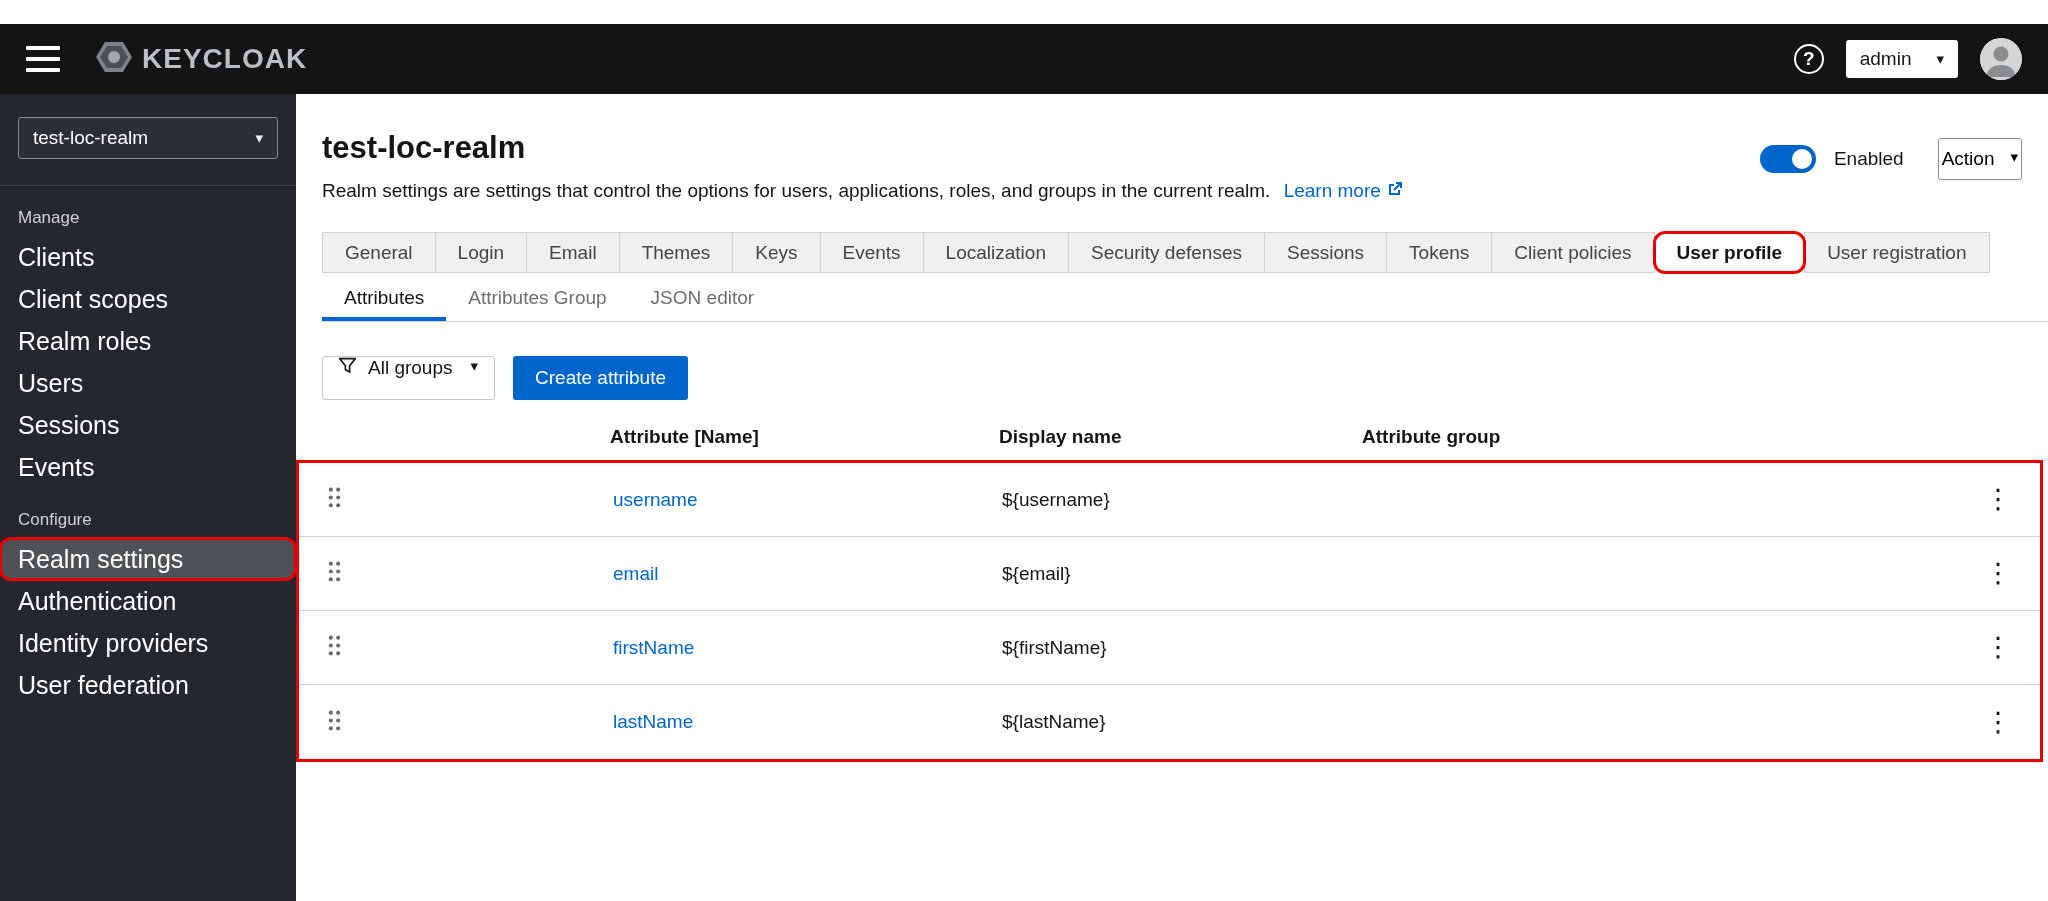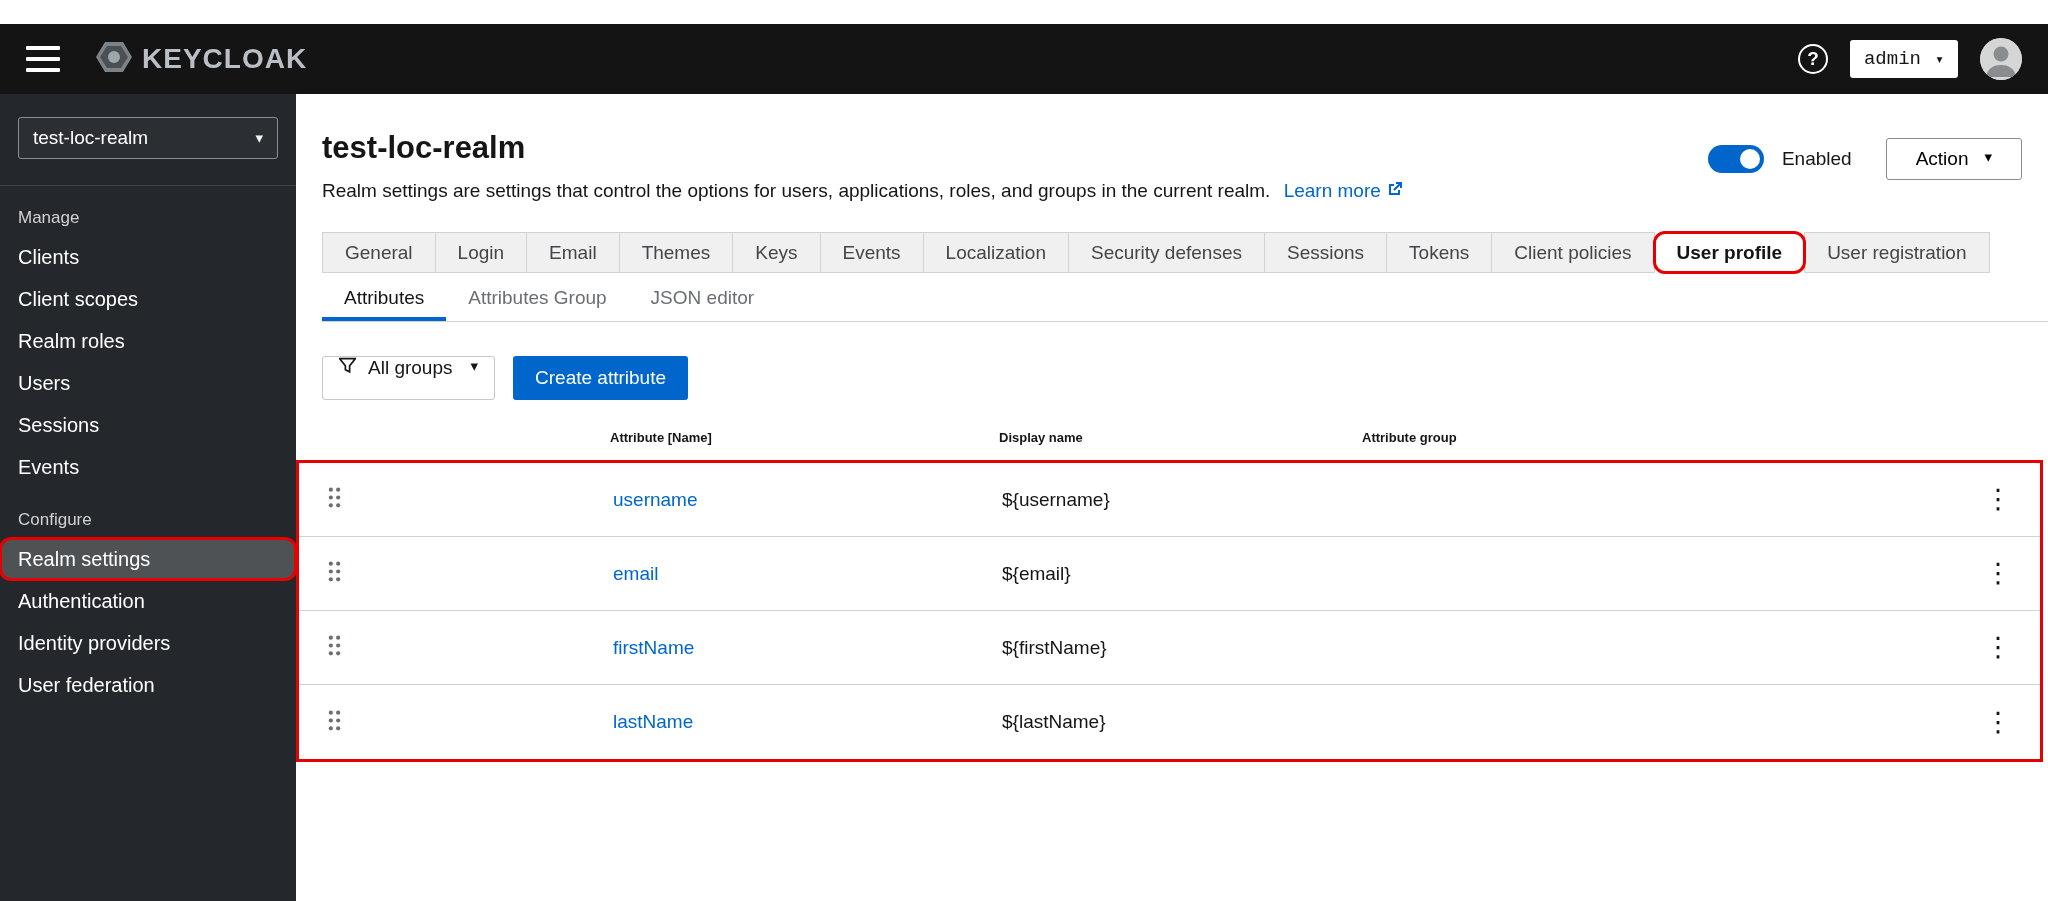--- a/index.html
+++ b/index.html
@@ -12,51 +12,51 @@
   
   .topbar { height:70px; flex:0 0 70px; background:#141414; display:flex; align-items:center; padding:0 26px; gap:22px; }
   .hamburger { width:34px; height:26px; display:flex; flex-direction:column; justify-content:space-between; }
   .hamburger span { display:block; height:4px; background:#ffffff; border-radius:1px; }
   .brand { display:flex; align-items:center; gap:10px; margin-left:14px; }
   .brand-text { color:#b9bfc4; font-size:28px; font-weight:bold; letter-spacing:1px; }
   .topbar-right { margin-left:auto; display:flex; align-items:center; gap:22px; }
   .help-icon { width:30px; height:30px; border:2px solid #ffffff; border-radius:50%; color:#ffffff;
                font-size:19px; font-weight:bold; display:flex; align-items:center; justify-content:center; }
   .user-menu { background:#ffffff; color:#151515; border-radius:3px; padding:8px 14px; font-size:19px;
-               display:flex; align-items:center; gap:14px;font-family:Liberation Mono, monospace; }
+               display:flex; align-items:center; gap:25px; }
   .user-menu .caret { font-size:15px; }
   .avatar { width:42px; height:42px; border-radius:50%; overflow:hidden; display:block; background:#d6d6d6; }
 
   
   .layout { flex:1; display:flex; min-height:0; }
 
   
   .sidebar { width:296px; flex:0 0 296px; background:#24272b; color:#ffffff; display:flex; flex-direction:column; }
   .realm-selector { margin:23px 18px 0 18px; height:42px; border:1px solid #8a8d90; border-radius:3px;
                     background:#2b2e33; color:#ffffff; font-size:19px; display:flex; align-items:center;
                     justify-content:space-between; padding:0 14px; }
   .realm-selector .caret { font-size:15px; color:#f0f0f0; }
   .sidebar-divider { border-bottom:1px solid #404348; margin-top:26px; }
   .nav-label { font-size:17px; color:#d2d2d2; margin:22px 18px 8px 18px; }
   .nav-list { list-style:none; }
-  .nav-item { font-size:20px; color:#ffffff; padding:10px 18px; line-height:22px; cursor:pointer; }
+  .nav-item { font-size:25px; color:#ffffff; padding:10px 18px; line-height:22px; cursor:pointer; }
   .nav-item.active { background:#4f5255; }
   .annotated { outline:3px solid #e60000; outline-offset:-2px; position:relative; z-index:5;border-radius:11px; }
 
   
   .content { flex:1; background:#ffffff; min-width:0; overflow:hidden; }
   .page-header { display:flex; justify-content:space-between; align-items:flex-start; padding:36px 26px 0 26px; }
   .page-title { font-size:31px; font-weight:bold; color:#151515; }
   .page-desc { margin-top:14px; font-size:19px; color:#151515; }
   .learn-more { color:#0066cc; text-decoration:none; margin-left:8px; display:inline-flex; align-items:center; gap:6px; }
   .header-controls { display:flex; align-items:center; gap:18px; margin-top:8px; }
   .toggle { width:56px; height:28px; border-radius:14px; background:#0066cc; position:relative; flex:0 0 auto; }
   .toggle .knob { position:absolute; right:4px; top:4px; width:20px; height:20px; border-radius:50%; background:#ffffff; }
   .enabled-label { font-size:19px; }
-  .action-dropdown { border:1px solid #8a8d90; border-radius:3px; background:#ffffff; padding:9px 29px;
+  .action-dropdown { border:1px solid #8a8d90; border-radius:3px; background:#ffffff; padding:9px 3px;
                      font-size:19px; display:flex; align-items:flex-start; gap:16px; margin-left:16px; }
   .action-dropdown .caret { font-size:15px; }
 
   
   .tabstrip { display:flex; margin:30px 0 0 26px; }
   .tab { font-size:19px; color:#444548; background:#f0f0f0; border:1px solid #d2d2d2; margin-left:-1px;
          padding:0 22px; height:41px; line-height:39px; white-space:nowrap; }
   .tab:first-child { margin-left:0; }
   .tab.active { background:#ffffff; color:#151515; font-weight:bold; border-color:#d2d2d2; }
 
@@ -67,21 +67,21 @@
   
   .toolbar { display:flex; align-items:center; gap:18px; margin:34px 26px 0 26px; }
   .filter-dropdown { border:1px solid #c8c8c8; border-radius:3px; background:#ffffff; height:44px;
                      display:flex; gap:12px; padding:0 16px; font-size:19px; color:#151515; }
   .filter-dropdown .caret { font-size:15px; margin-left:6px; }
   .btn-primary { background:#0066cc; color:#ffffff; font-size:19px; padding:0 22px; height:44px; border-radius:3px; }
 
   
   .table { margin-top:14px; }
   .thead, .trow { display:grid; grid-template-columns:314px 389px 363px 1fr 84px; align-items:center; }
-  .thead { height:46px; font-weight:bold; font-size:13px; }
+  .thead { height:46px; font-weight:bold; font-size:19px; }
   .thead .cell { padding-right:10px; }
   .rows-annotation { border:3px solid #e60000; margin-right:5px; }
   .trow { height:74px; border-bottom:1px solid #d2d2d2; background:#ffffff; }
   .trow:last-child { border-bottom:none; }
   .cell { overflow:hidden; white-space:nowrap; }
   .drag-cell { padding-left:28px; }
   .grip { display:inline-flex; cursor:grab; }
   .attr-link { color:#0066cc; text-decoration:none; font-size:19px; cursor:pointer; }
   .display-cell { font-size:19px; color:#151515; }
   .kebab-cell { text-align:center; }

